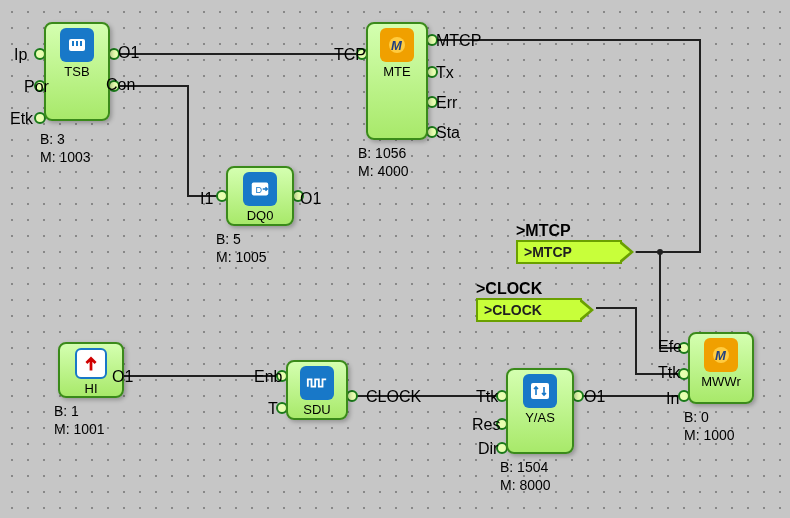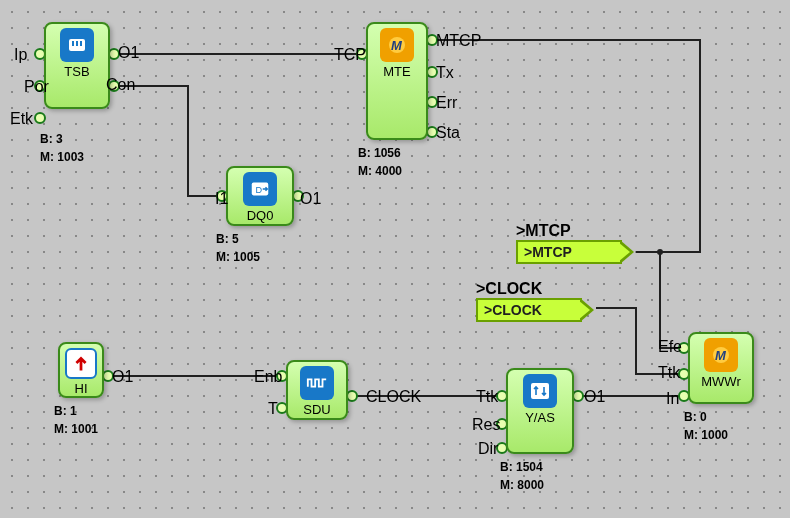--- a/index.html
+++ b/index.html
@@ -68,25 +68,24 @@
   }
   .block .title {
     font-size: 13px;
     text-align: center;
     color: #000;
   }
 
   
   .under {
     position: absolute;
-    font-size: 12px;
+    font-size: 14px;
     color: #000;
     white-space: nowrap;
     line-height: 18px;
-    font-weight: bold;
   }
 
   
   .pinlbl {
     position: absolute;
     font-size: 16px;
     color: #000;
     white-space: nowrap;
   }
 
@@ -176,21 +175,21 @@
     <circle class="port" cx="502" cy="396" r="5"></circle>
     <circle class="port" cx="502" cy="424" r="5"></circle>
     <circle class="port" cx="502" cy="448" r="5"></circle>
     <circle class="port" cx="578" cy="396" r="5"></circle>
 
     <circle class="port" cx="684" cy="348" r="5"></circle>
     <circle class="port" cx="684" cy="374" r="5"></circle>
     <circle class="port" cx="684" cy="396" r="5"></circle>
   </svg>
 
-  <div class="block" style="left:44px; top:22px; width:66px; height:87px;">
+  <div class="block" style="left:44px; top:22px; width:66px; height:99px;">
     <div class="icon">
       <svg viewBox="0 0 24 24" width="24" height="24">
         <rect x="4" y="6" width="16" height="12" rx="2" fill="#fff"></rect>
         <rect x="7" y="8" width="2" height="5" fill="#1878c8"></rect>
         <rect x="11" y="8" width="2" height="5" fill="#1878c8"></rect>
         <rect x="15" y="8" width="2" height="5" fill="#1878c8"></rect>
       </svg>
     </div>
     <div class="title">TSB</div>
   </div>
@@ -211,21 +210,21 @@
         <text x="7" y="16" font-size="10" fill="#1878c8" font-family="Arial">D</text>
         <path d="M15 12 L20 12 M18 10 L20 12 L18 14" stroke="#1878c8" stroke-width="1.5" fill="none"></path>
       </svg>
     </div>
     <div class="title">DQ0</div>
   </div>
   <div class="under" style="left:216px; top:230px;">
     <div>B: 5</div>
     <div>M: 1005</div>
   </div>
-  <div class="pinlbl" style="left:200px; top:190px;margin-left:15px;">I1</div>
+  <div class="pinlbl" style="left:200px; top:190px;">I1</div>
   <div class="pinlbl" style="left:300px; top:190px;">O1</div>
 
   <div class="block" style="left:366px; top:22px; width:62px; height:118px;">
     <div class="icon" style="background:#f0a000;">
       <svg viewBox="0 0 24 24" width="24" height="24">
         <circle cx="12" cy="12" r="8" fill="#ffcc40"></circle>
         <text x="6" y="17" font-size="13" font-style="italic" font-weight="bold" fill="#204080">M</text>
       </svg>
     </div>
     <div class="title">MTE</div>
@@ -233,21 +232,21 @@
   <div class="under" style="left:358px; top:144px;">
     <div>B: 1056</div>
     <div>M: 4000</div>
   </div>
   <div class="pinlbl" style="left:334px; top:46px;">TCP</div>
   <div class="pinlbl" style="left:436px; top:32px;">MTCP</div>
   <div class="pinlbl" style="left:436px; top:64px;">Tx</div>
   <div class="pinlbl" style="left:436px; top:94px;">Err</div>
   <div class="pinlbl" style="left:436px; top:124px;">Sta</div>
 
-  <div class="block" style="left:58px; top:342px; width:46px; height:56px;">
+  <div class="block" style="left:58px; top:342px; width:66px; height:56px;">
     <div class="icon" style="width:28px;height:28px;background:#fff;border:2px solid #1878c8;">
       <svg viewBox="0 0 24 24" width="22" height="22">
         <path d="M12 19 L12 6 M7 11 L12 6 L17 11" stroke="#d00000" stroke-width="3" fill="none"></path>
       </svg>
     </div>
     <div class="title">HI</div>
   </div>
   <div class="under" style="left:54px; top:402px;">
     <div>B: 1</div>
     <div>M: 1001</div>

